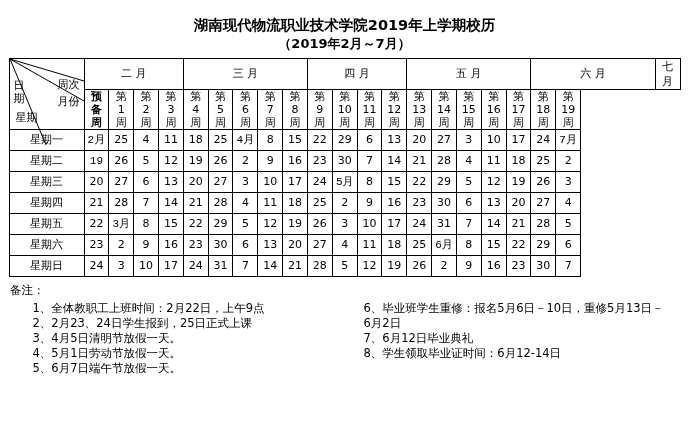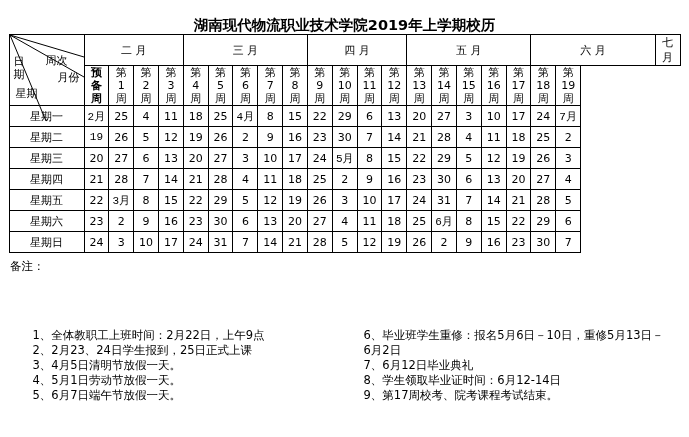--- a/index.html
+++ b/index.html
@@ -72,21 +72,21 @@
     position: absolute;
     font-size: 11px;
     white-space: nowrap;
   }
   .lbl-month {
     right: 4px;
     top: 2px;
     margin-top: 33px;
   }
   .lbl-week {
-    right: 16px;
+    right: 4px;
     top: 18px;
   }
   .lbl-day {
     left: 4px;
     top: 20px;
     writing-mode: horizontal-tb;
   }
   .lbl-day span {
     display: block;
     line-height: 13px;
@@ -117,49 +117,49 @@
     font-weight: bold;
     font-family: Liberation Mono, monospace;
   }
   .notes {
     margin-top: 6px;
     font-size: 11.5px;
     line-height: 15px;
   }
   .notes-title {
     margin-left: 2px;
-    margin-bottom: 18px;
+    margin-bottom: 3px;
   }
   .notes-cols {
     display: flex;
     width: 672px;
     margin: 0 auto;
   }
   .notes-col {
     flex: 1;
-    margin-top: 36px;
   }
   .notes-col.left {
     padding-left: 24px;
     box-sizing: border-box;
   }
   .notes-col.right {
     padding-left: 14px;
     box-sizing: border-box;
   }
   .note-line {
     white-space: pre;
   }
 </style>
 </head>
 <body>
 
 <div class="page">
 
   <div class="title">湖南现代物流职业技术学院2019年上学期校历</div>
+  <div class="subtitle">（2019年2月～7月）</div>
 
   <table class="cal">
     <tbody id="cal-body">
       <tr>
         <td class="corner" rowspan="2">
           <div class="corner-inner">
             <svg width="74" height="86" viewBox="0 0 74 86">
               <line x1="0" y1="0" x2="74" y2="42" stroke="#000" stroke-width="1"></line>
               <line x1="0" y1="0" x2="74" y2="22" stroke="#000" stroke-width="1"></line>
               <line x1="0" y1="0" x2="36" y2="86" stroke="#000" stroke-width="1"></line>
@@ -454,18 +454,17 @@
           <div class="note-line">2、2月23、24日学生报到，25日正式上课</div>
           <div class="note-line">3、4月5日清明节放假一天。</div>
           <div class="note-line">4、5月1日劳动节放假一天。</div>
           <div class="note-line">5、6月7日端午节放假一天。</div>
         </div>
       <div class="notes-col right" id="notes-right">
           <div class="note-line">6、毕业班学生重修：报名5月6日－10日，重修5月13日－</div>
           <div class="note-line">6月2日</div>
           <div class="note-line">7、6月12日毕业典礼</div>
           <div class="note-line">8、学生领取毕业证时间：6月12-14日</div>
-          <div class="note-line">9、第17周校考、院考课程考试结束。</div>
         </div>
     </div>
   </div>
 
 </div>
 
 </body></html>

